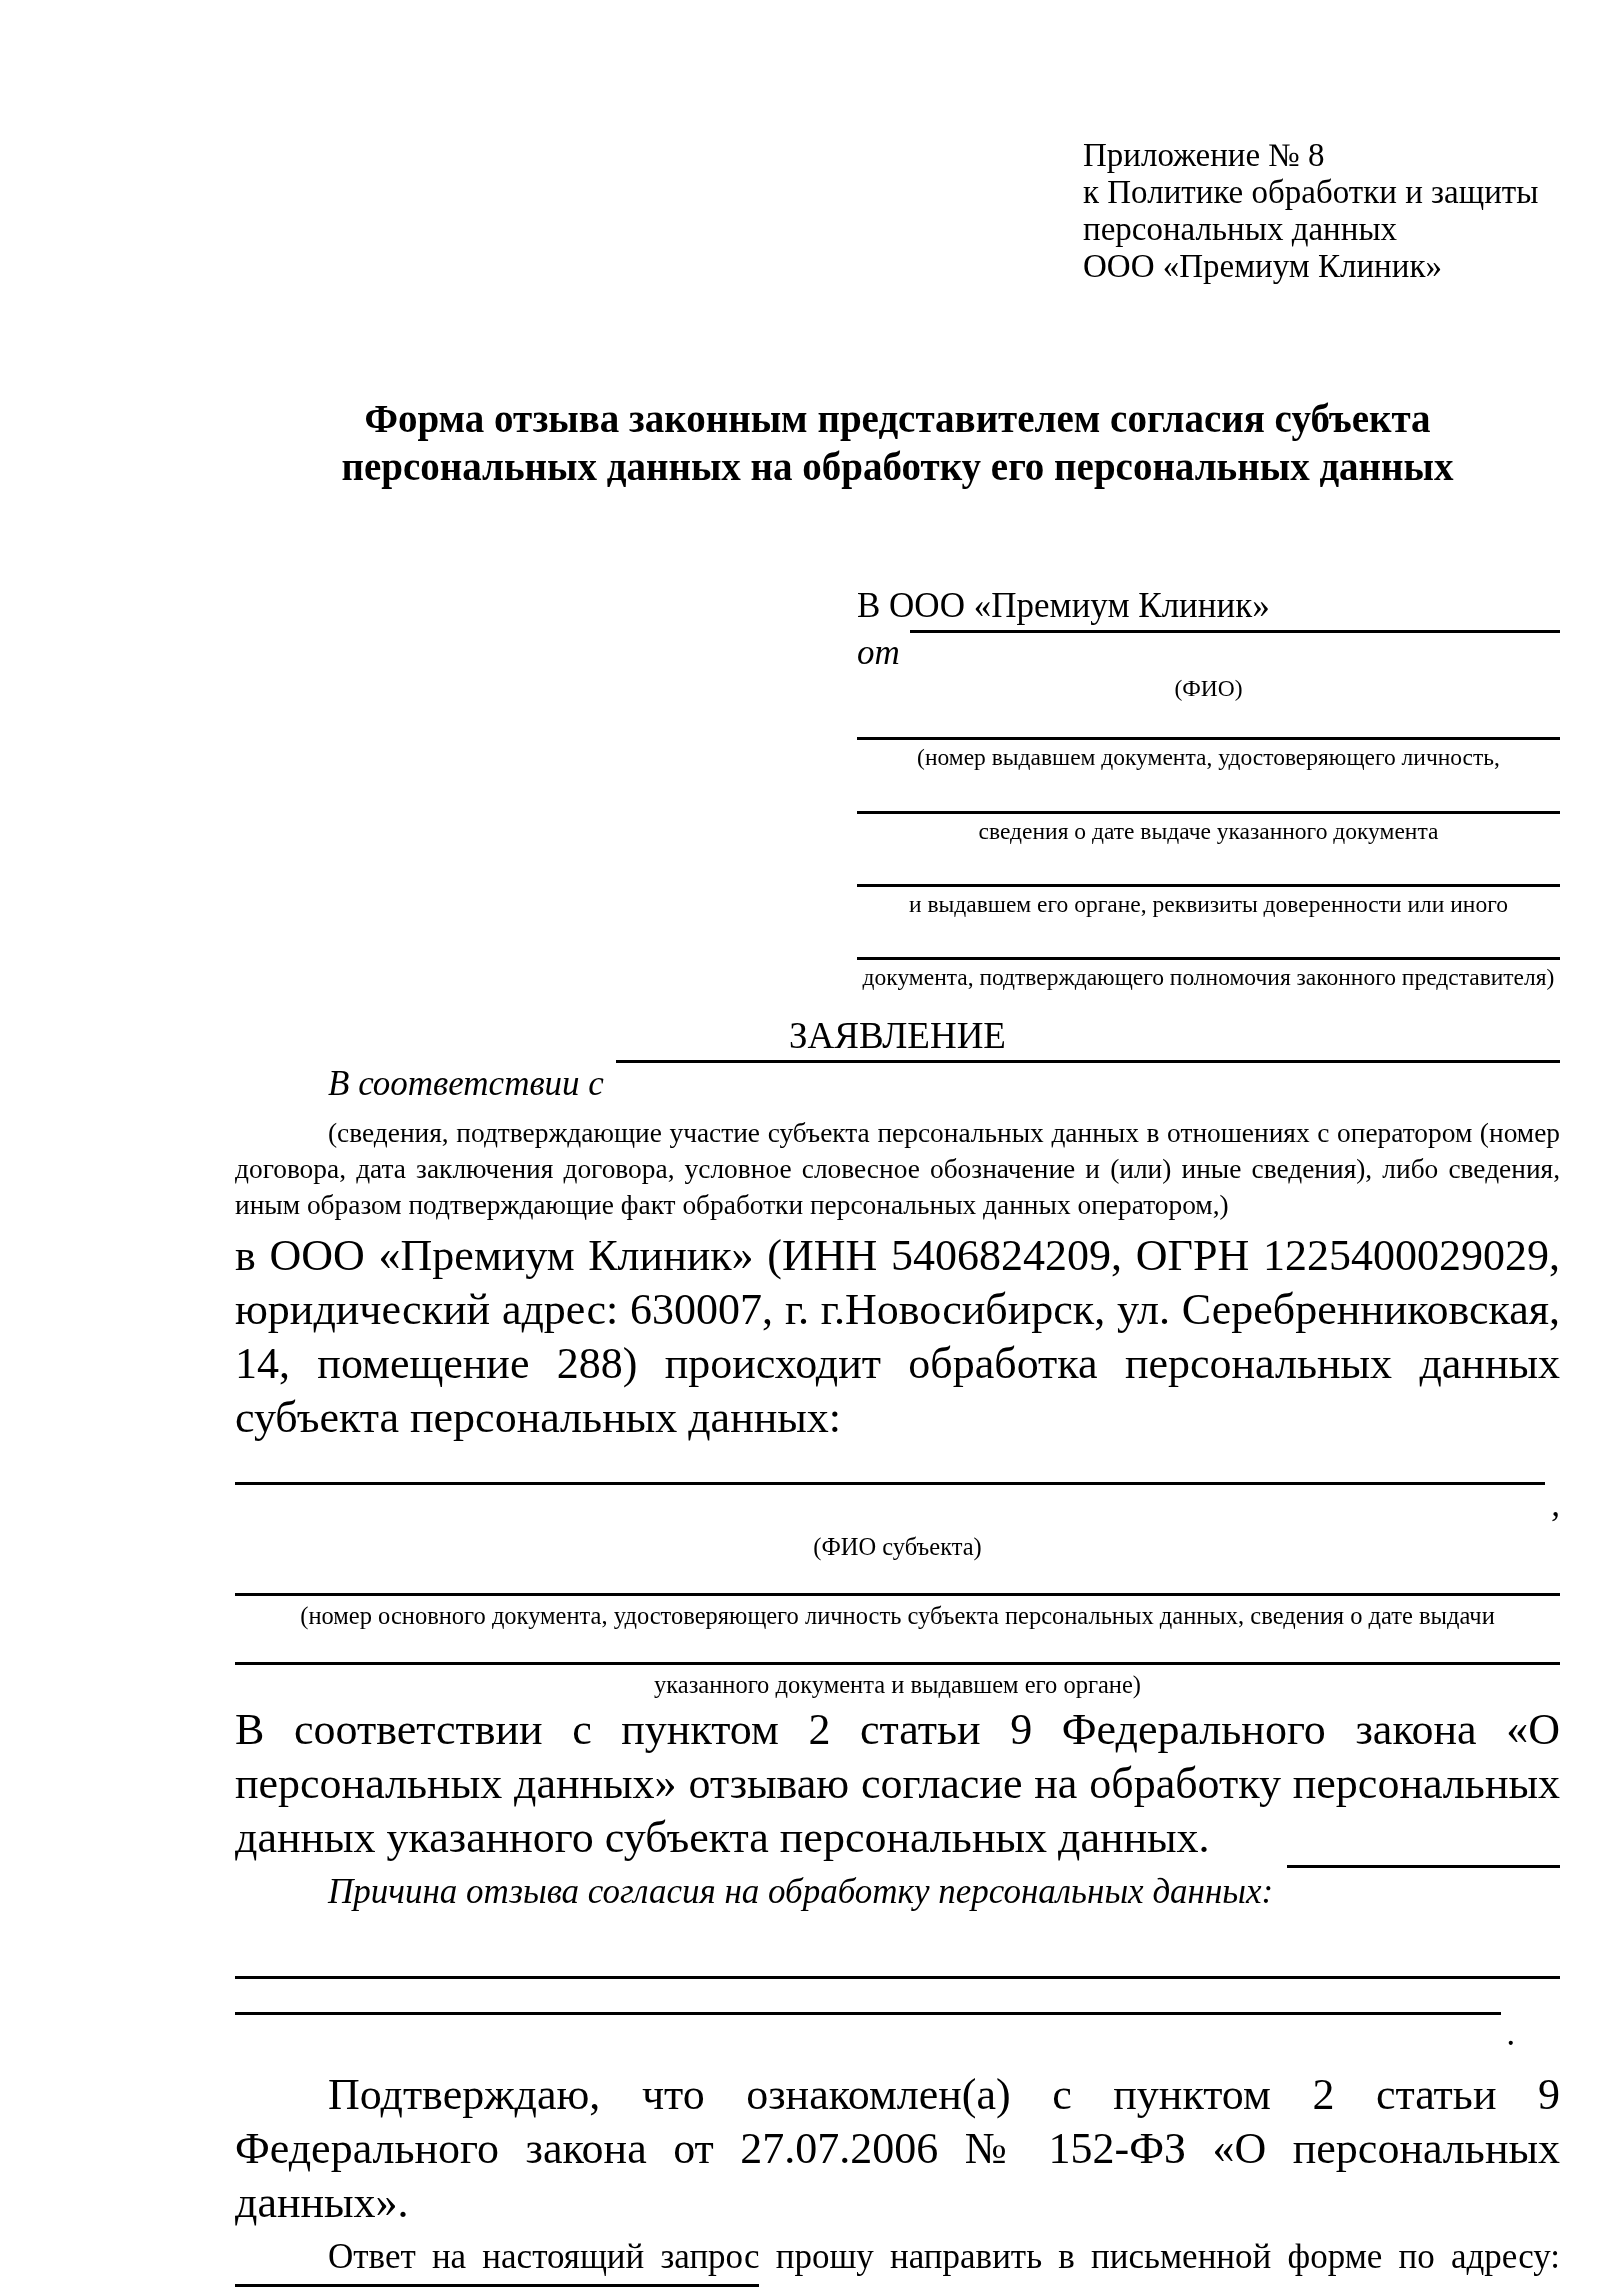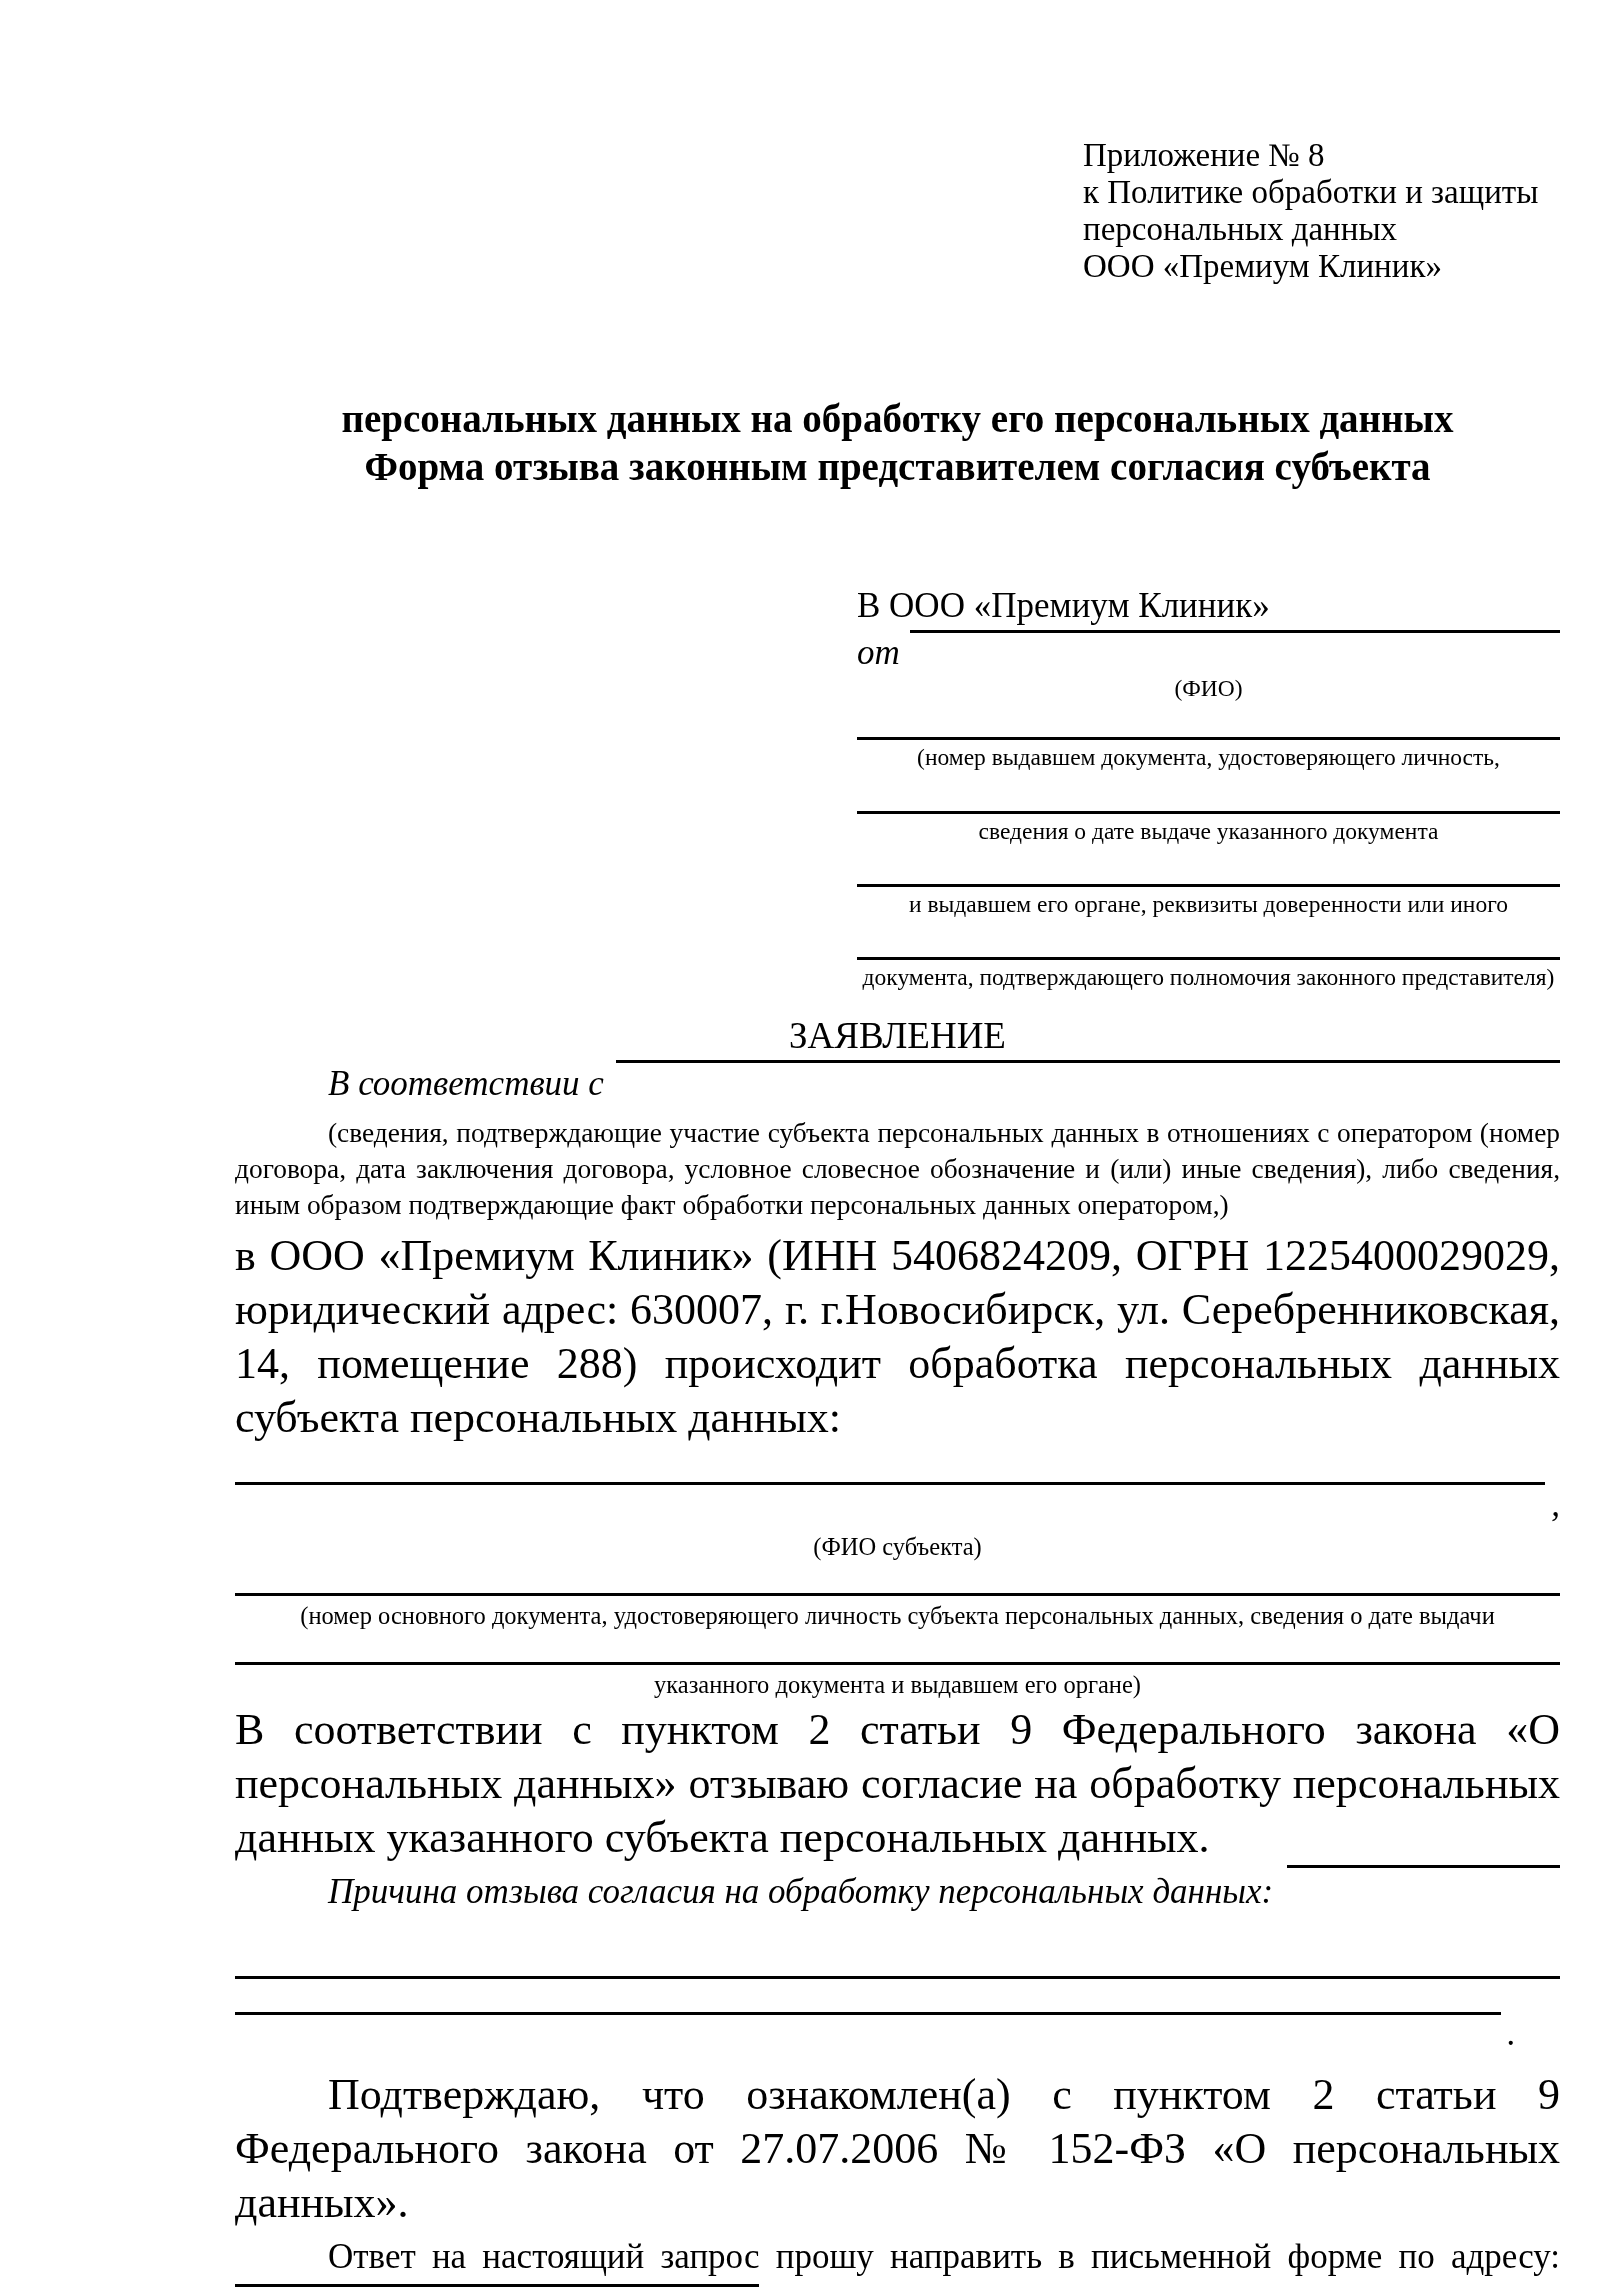--- a/index.html
+++ b/index.html
@@ -82,22 +82,22 @@
   <div class="content">
 
     <div class="header-block">
       <div>Приложение № 8</div>
       <div>к Политике обработки и защиты</div>
       <div>персональных данных</div>
       <div>ООО «Премиум Клиник»</div>
     </div>
 
     <div class="doc-title">
+      <div>Форма отзыва законным представителем согласия субъекта</div>
       <div>персональных данных на обработку его персональных данных</div>
-      <div>Форма отзыва законным представителем согласия субъекта</div>
     </div>
 
     <div class="addressee">
       <div class="addr-to">В ООО «Премиум Клиник»</div>
       <div class="row from-row">
         <span>от</span>
         <span class="fill"></span>
       </div>
       <div class="cap">(ФИО)</div>
 

